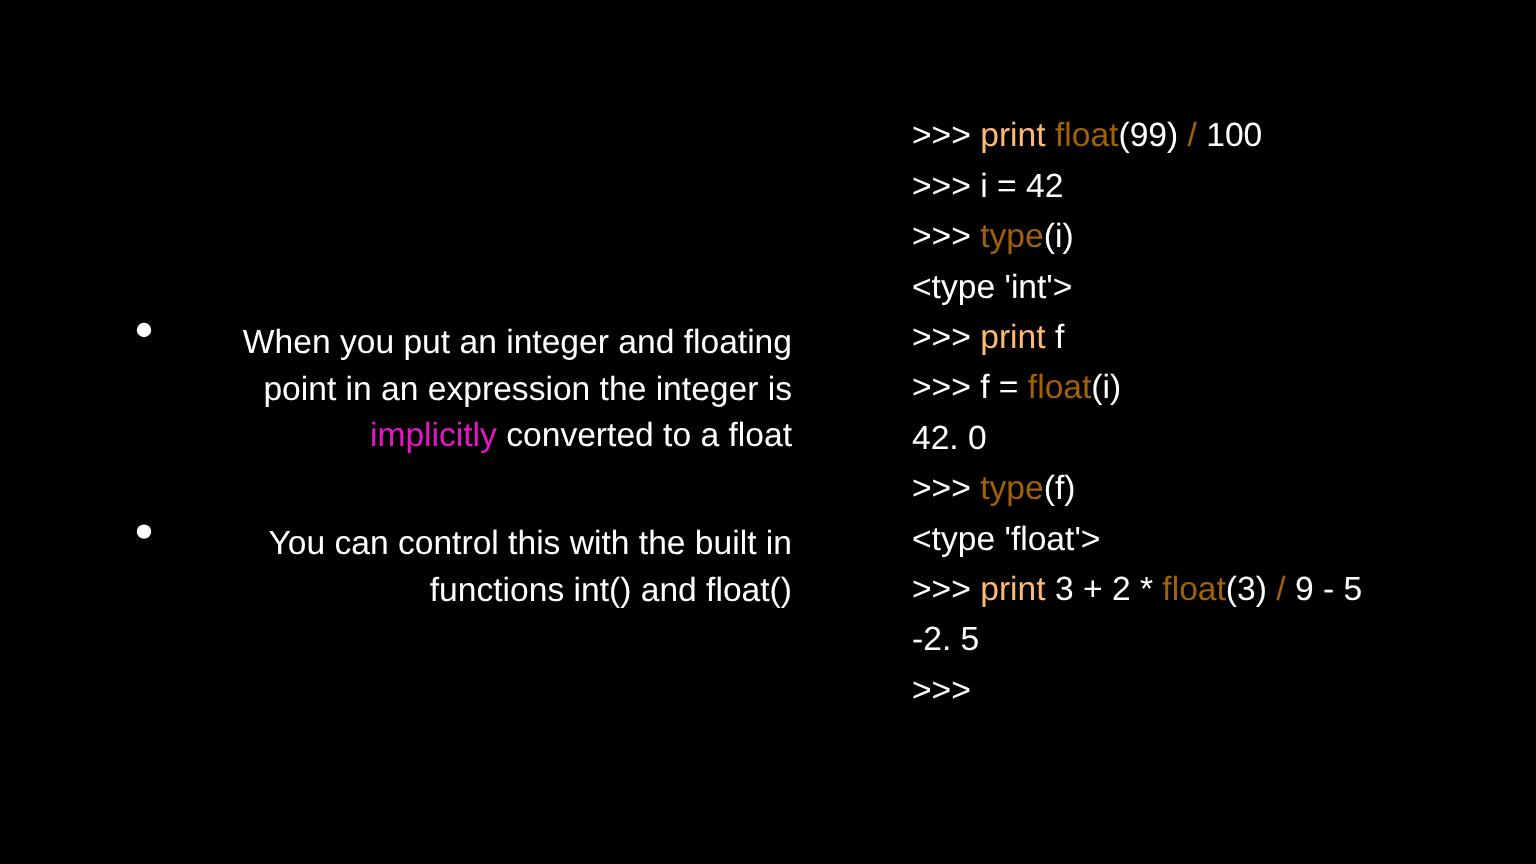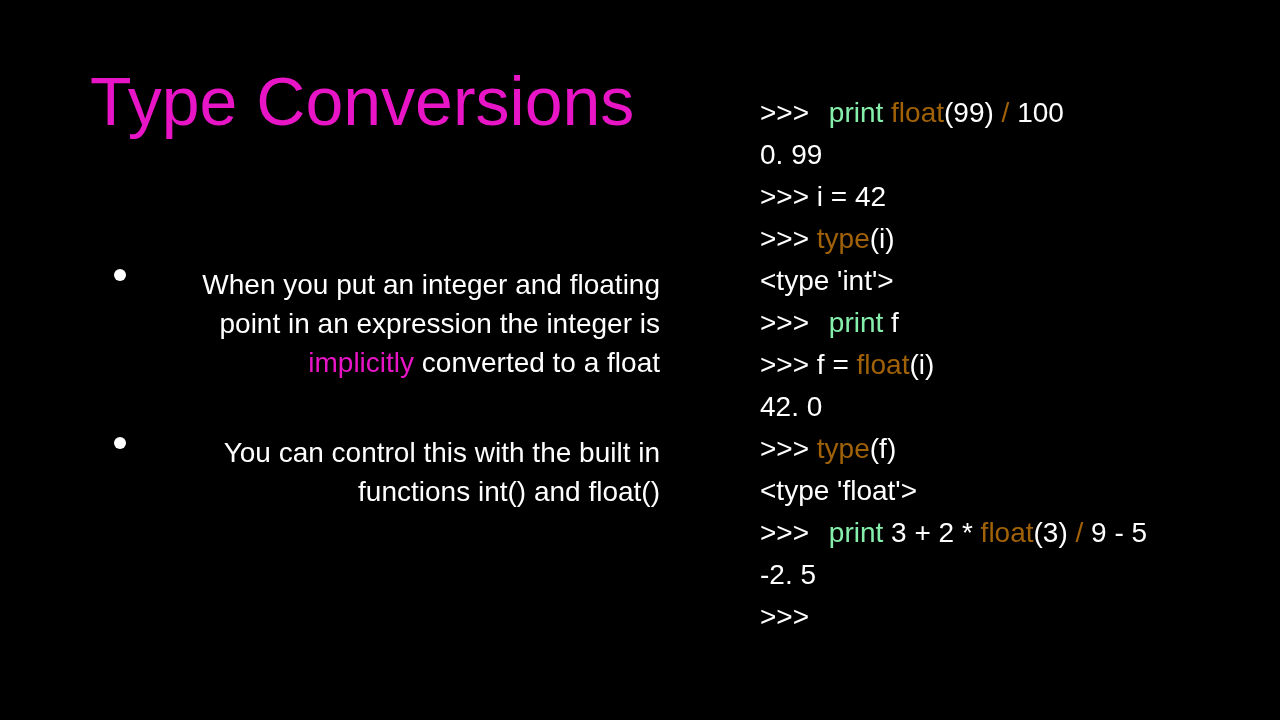--- a/index.html
+++ b/index.html
@@ -7,50 +7,48 @@
   .slide { width: 1280px; height: 720px; position: relative; }
   .title { position: absolute; left: 90px; top: 62px; font-size: 68px; font-weight: 400; color: #e815c6; letter-spacing: 0px; }
   .bullets { position: absolute; left: 150px; top: 265px; width: 510px; }
   .bullet { display: flex; align-items: flex-start; margin-bottom: 50px; }
   .dot { width: 12px; height: 12px; border-radius: 50%; background: #fff; margin-right: 26px; margin-left: -36px; margin-top: 4px; flex-shrink: 0; }
   .bullet-text { font-size: 28px; line-height: 1.4; color: #fff; text-align: right; }
   .implicitly { color: #e815c6; }
   .code { position: absolute; left: 760px; top: 92px; font-size: 28px; line-height: 1.5; font-family: Arial, Helvetica, sans-serif; }
   .code div { white-space: nowrap; }
   .w { color: #fff; }
-  .m { color: #86efac; margin-left: 12px; }
+  .m { color: #fdba74; }
   .c { color: #a16207; }
 </style>
 </head>
 <body>
 
 <div class="slide">
 
-  <div class="title">Type Conversions</div>
 
   <div class="bullets">
     <div class="bullet">
       <div class="dot"></div>
       <div class="bullet-text">
         <span>When you put an integer and floating point in an expression the integer is </span><span class="implicitly">implicitly</span><span> converted to a float</span>
       </div>
     </div>
     <div class="bullet">
       <div class="dot"></div>
       <div class="bullet-text">
         <span>You can control this with the built in functions int() and float()</span><span class="implicitly"></span><span></span>
       </div>
     </div>
   </div>
 
   <div class="code">
     <div>
       <span class="w">&gt;&gt;&gt; </span><span class="m">print </span><span class="c">float</span><span class="w">(99) </span><span class="c">/</span><span class="w"> 100</span>
     </div>
-    <div class="w">0. 99</div>
     <div class="w">&gt;&gt;&gt; i = 42</div>
     <div>
       <span class="w">&gt;&gt;&gt; </span><span class="c">type</span><span class="w">(i)</span>
     </div>
     <div class="w">&lt;type 'int'&gt;</div>
     <div>
       <span class="w">&gt;&gt;&gt; </span><span class="m">print</span><span class="w"> f</span>
     </div>
     <div>
       <span class="w">&gt;&gt;&gt; f = </span><span class="c">float</span><span class="w">(i)</span>

